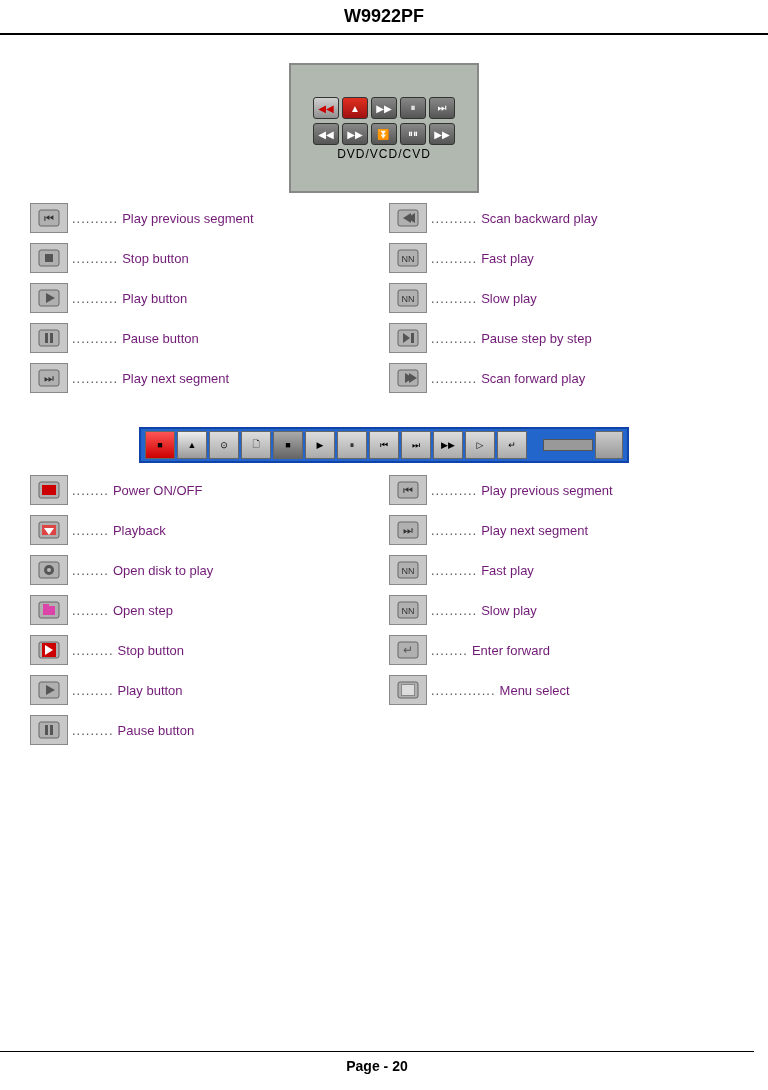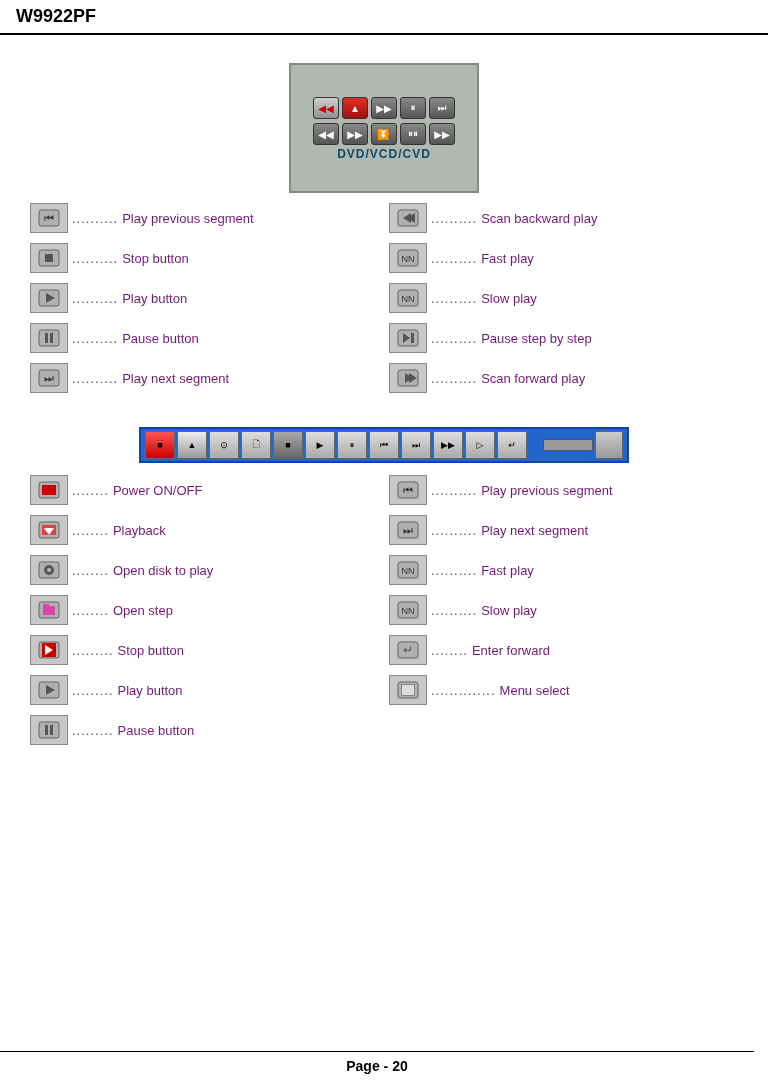--- a/index.html
+++ b/index.html
@@ -7,23 +7,23 @@
       width: 768px;
       min-height: 1090px;
       font-family: Arial, sans-serif;
       font-size: 13px;
       background: #fff;
       color: #000;
       position: relative;
     }
     .page-header {
       display: flex;
-      justify-content: flex-start;
-      align-items: center;
-      padding: 6px 16px;
+      justify-content: center;
+      align-items: center;
+      padding: 6px 24px;
       border-bottom: 2px solid #000;
     }
     .page-header .left-title {
       font-size: 18px;
       font-weight: bold;
     }
     .page-header .right-title {
       font-size: 18px;
       font-weight: bold;
     }
@@ -60,23 +60,23 @@
       border-radius: 3px;
       display: flex;
       align-items: center;
       justify-content: center;
       font-size: 10px;
       color: #fff;
     }
     .rbtn.red { background: linear-gradient(180deg, #e03020 0%, #a01010 100%); }
     .rbtn.highlight { background: linear-gradient(180deg, #d0d0d0 0%, #909090 100%); color: #c00; }
     .remote-label {
-      color: #0c4a6e;
+      color: #000000;
       font-size: 12px;
-      font-weight: bold;
+      font-weight: normal;
       margin-top: 0;
       letter-spacing: 1px;
     }
 
     
     .button-grid {
       display: grid;
       grid-template-columns: 1fr 1fr;
       column-gap: 10px;
       margin: 10px 0 0 0;

